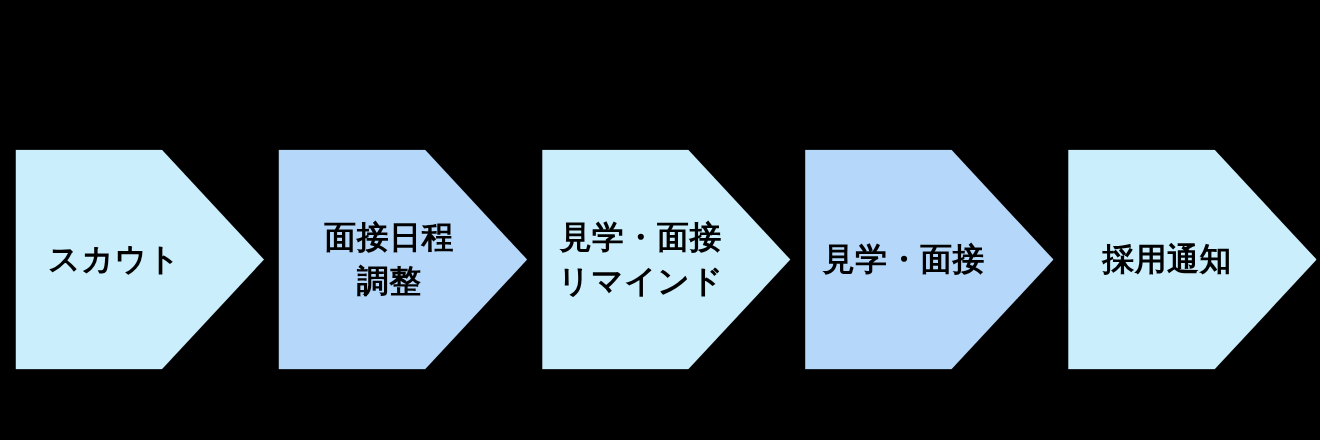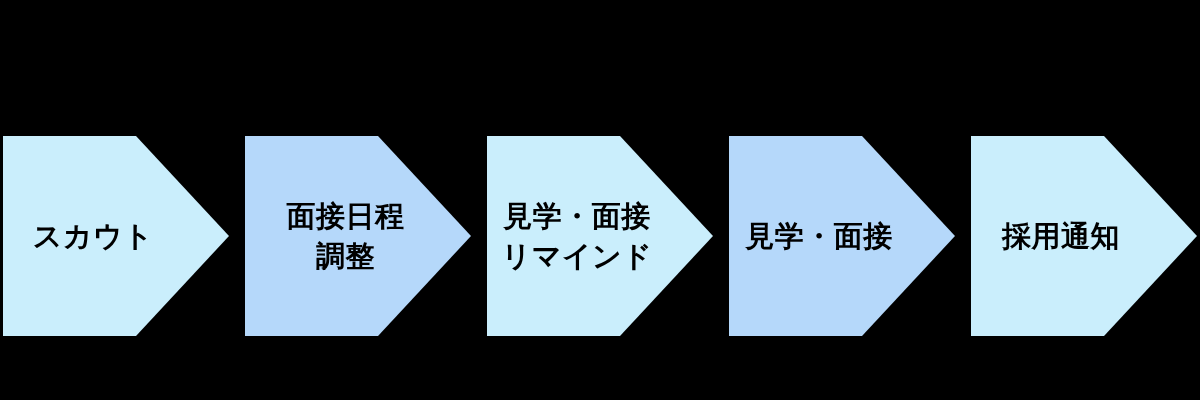--- a/index.html
+++ b/index.html
@@ -46,21 +46,21 @@
     white-space: pre-line;
     letter-spacing: 0.5px;
   }
 </style>
 </head>
 <body>
 
 <div class="canvas" style="background-color: rgb(0, 0, 0);">
   <div class="flow">
 
-    <div class="step" style="background-color: rgb(202, 238, 252);">
+    <div class="step" style="background-color: rgb(202, 238, 252); margin-left: 11px;">
       <span class="step-label">スカウト</span>
     </div>
 
     <div class="step" style="background-color: rgb(181, 216, 250); padding-left: 21px;">
       <span class="step-label">面接日程
 調整</span>
     </div>
 
     <div class="step" style="background-color: rgb(202, 238, 252);">
       <span class="step-label">見学・面接

